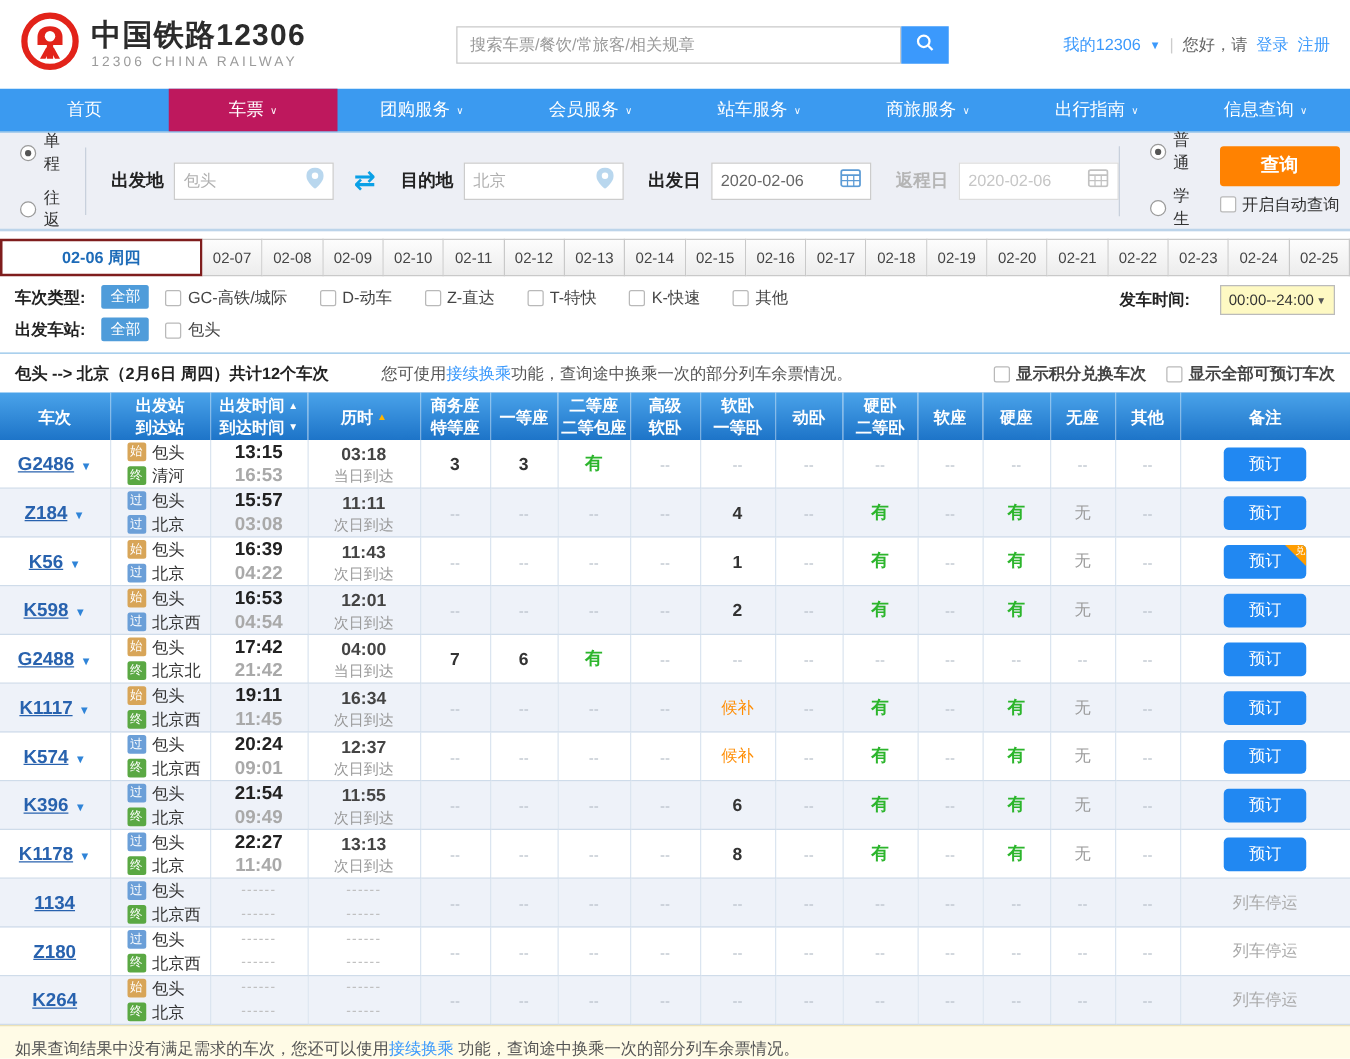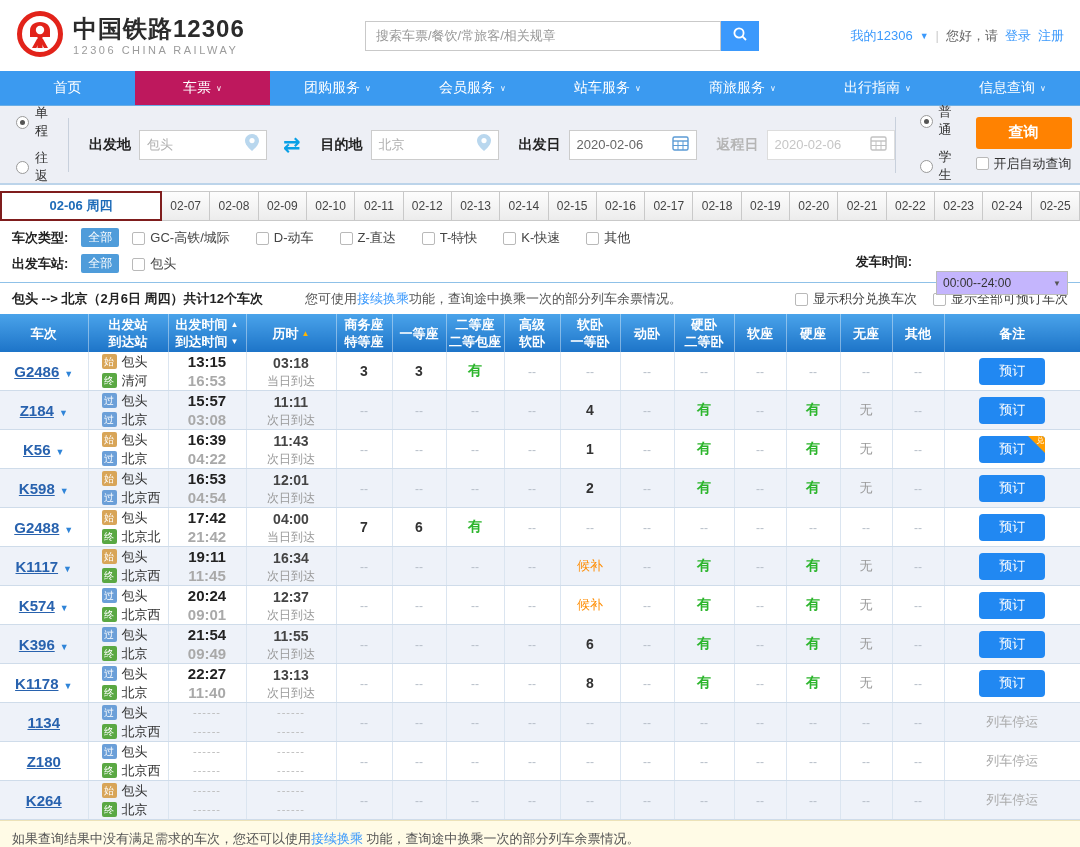--- a/index.html
+++ b/index.html
@@ -52,29 +52,29 @@
   .tab-active{width:162px;background:#fff;border:2px solid #7f1d1d;color:#1d6bb8;font-weight:bold;font-size:13px;display:flex;align-items:center;justify-content:center;cursor:pointer;}
   .tab{flex:1;background:linear-gradient(#fdfdfd,#ececec);border:1px solid #c9c9c9;border-left:none;color:#444;font-size:12px;display:flex;align-items:center;justify-content:center;cursor:pointer;}
 
   
   .filters{padding:7px 12px 2px;border-bottom:1px solid #8fc1e8;position:relative;}
   .filter-row{display:flex;align-items:flex-end;gap:13px;font-size:13px;color:#444;margin-bottom:7px;}
   .filter-label{font-weight:bold;color:#222;}
   .badge{background:#4f9cda;color:#fff;font-size:12px;padding:1px 7px;border-radius:2px;cursor:pointer;}
   .opt{display:flex;align-items:center;gap:5px;}
   .time-select{position:absolute;right:12px;top:7px;display:flex;align-items:center;gap:24px;font-size:13px;}
-  .select-box{width:132px;height:24px;border:1px solid #bbb;background:#c4b5fd;display:flex;align-items:center;justify-content:space-between;padding:0 6px;color:#333;font-size:12px;cursor:pointer;margin-top:43px;}
+  .select-box{width:92px;height:24px;border:1px solid #bbb;background:#fef9c3;display:flex;align-items:center;justify-content:space-between;padding:0 6px;color:#333;font-size:12px;cursor:pointer;}
   .sel-caret{font-size:8px;color:#555;}
 
   
   .summary-row{display:flex;align-items:center;padding:7px 12px 6px;font-size:13px;}
   .route{font-weight:bold;color:#222;}
   .tip{margin-left:42px;color:#555;}
   .tip .lnk{cursor:pointer;}
-  .sum-checks{margin-left:auto;display:flex;gap:16px;color:#444;}
+  .sum-checks{margin-left:auto;display:flex;gap:16px;color:#444;font-weight:bold;}
 
   
   table{border-collapse:collapse;table-layout:fixed;width:1080px;}
   thead th{background:linear-gradient(#4aa3ea,#1d74c8);color:#fff;font-size:13px;font-weight:bold;height:38px;border-right:1px solid rgba(255,255,255,.4);padding:0;}
   thead th:last-child{border-right:none;}
   .h-line{line-height:17px;display:flex;align-items:center;justify-content:center;gap:3px;}
   .sort{font-size:8px;}
   .sort.orange{color:#ffb400;}
   .sort.white{color:#fff;}
   tbody td{height:38px;border-bottom:1px solid #cfdcea;border-right:1px solid #dbe5f0;text-align:center;padding:0;font-size:13px;color:#555;background-clip:padding-box;}

